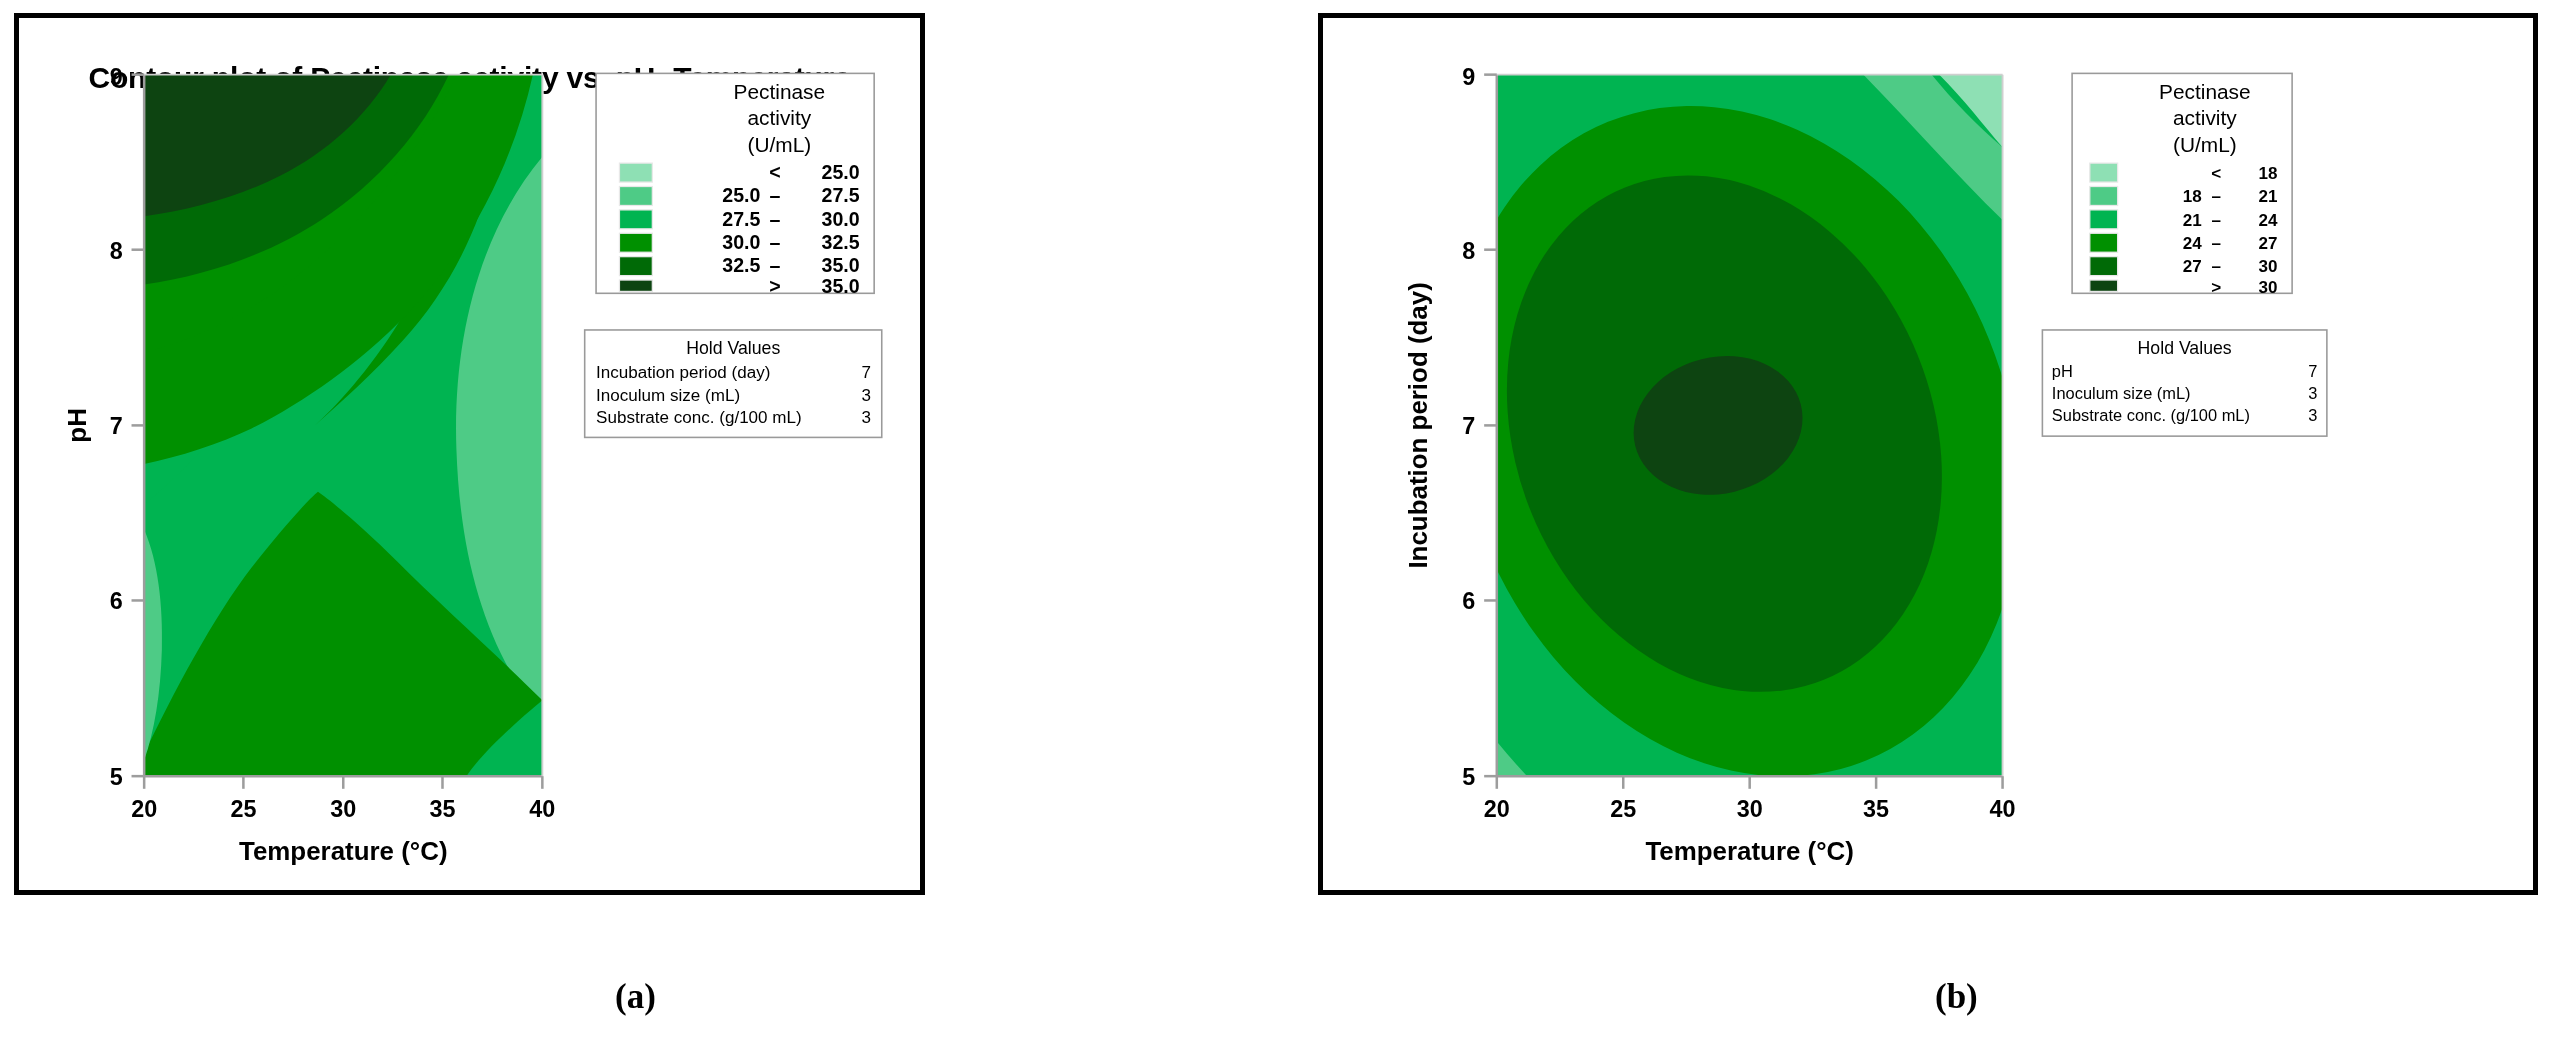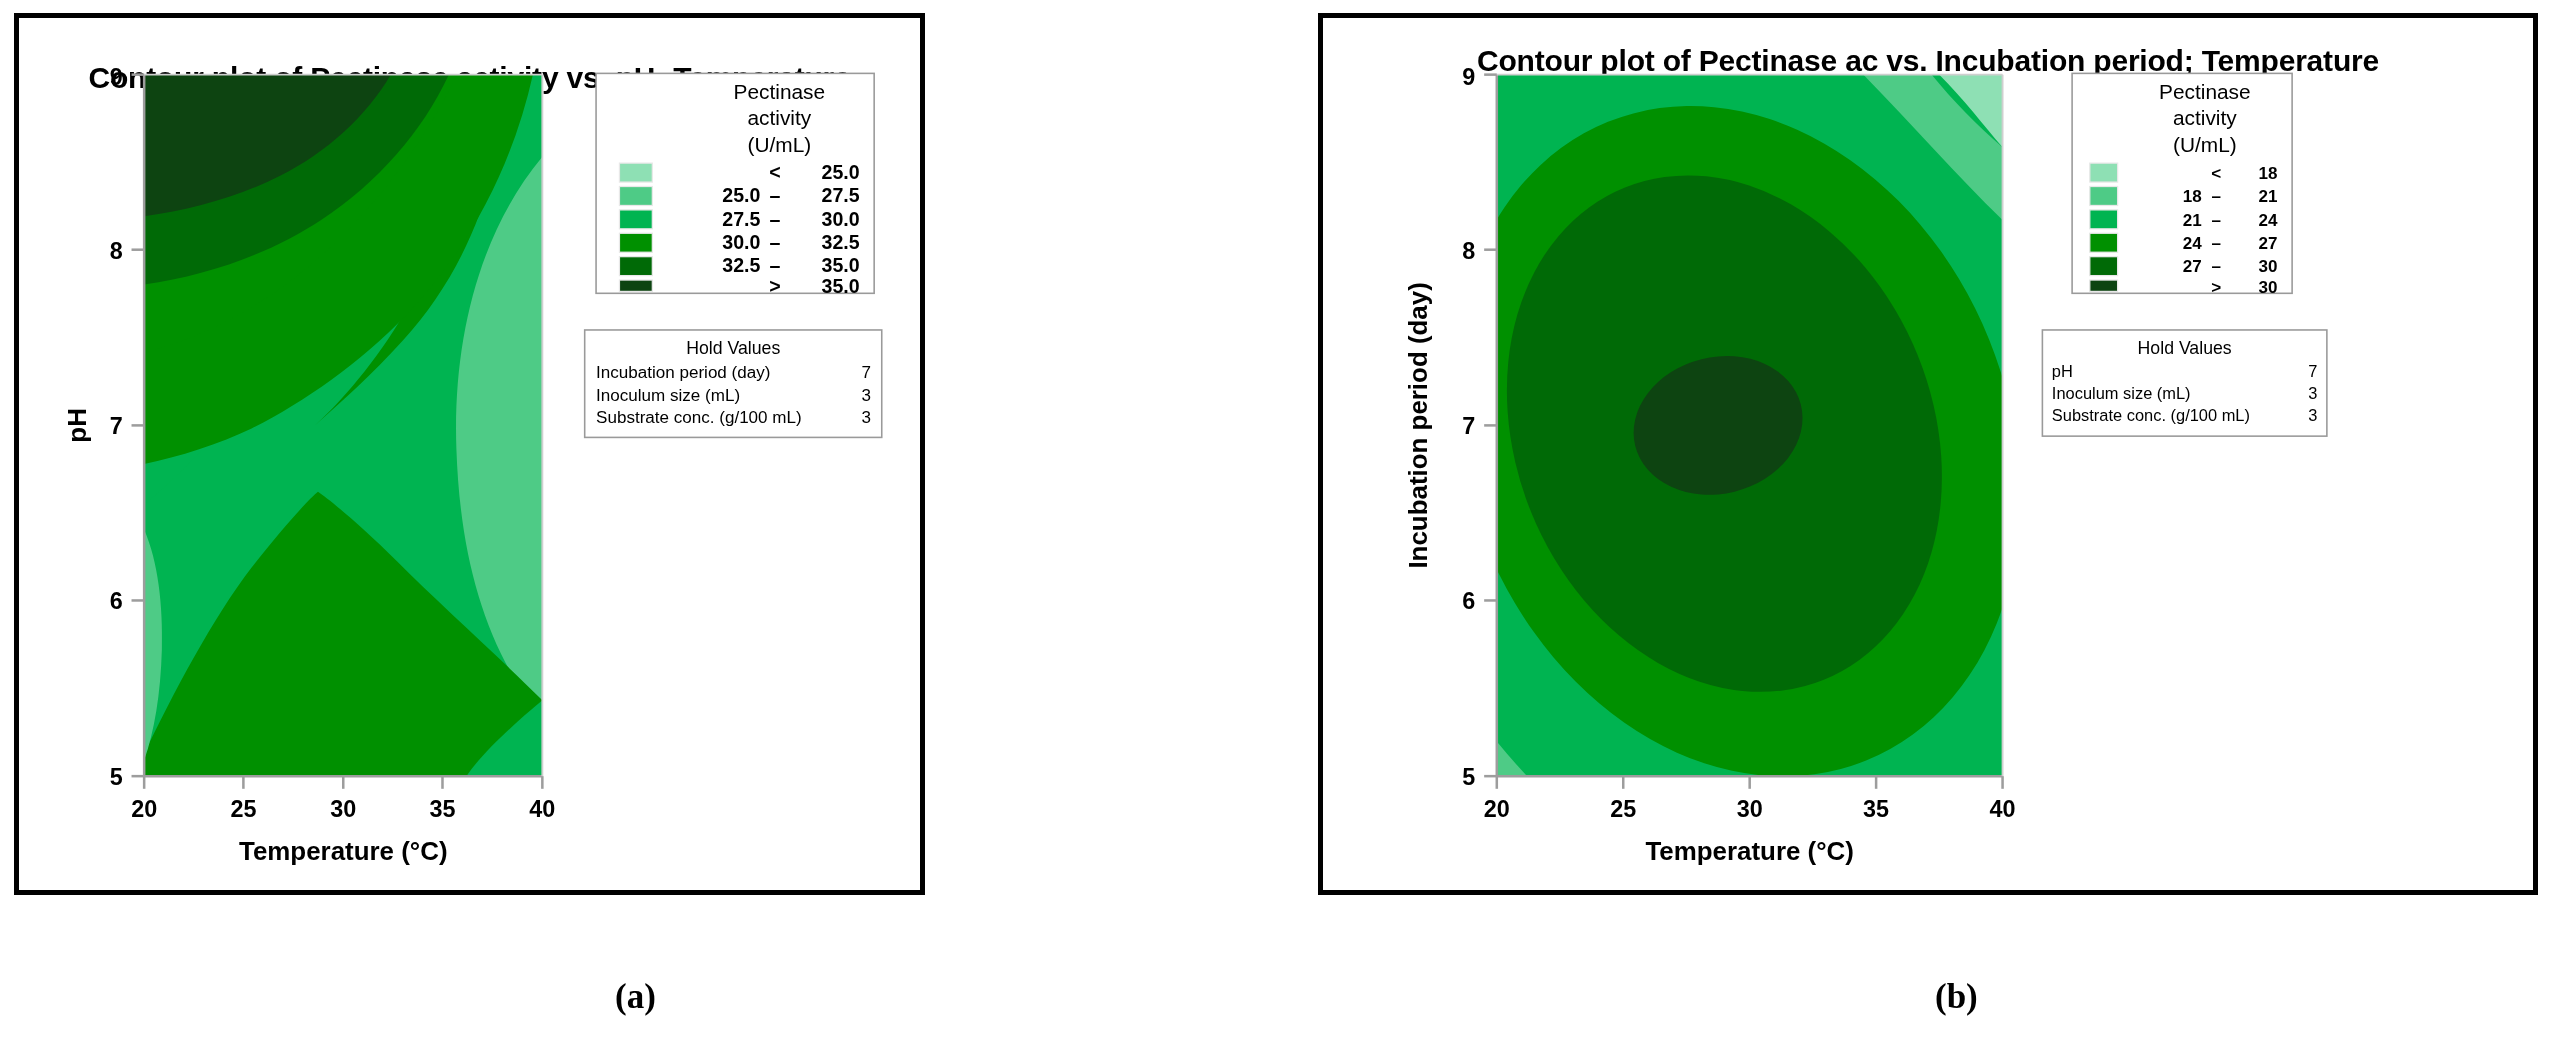--- a/index.html
+++ b/index.html
@@ -180,21 +180,20 @@
           <text class="holdtxt" x="1280" y="536" text-anchor="end">3</text>
           <text class="holdtxt" x="845" y="572">Substrate conc. (g/100 mL)</text>
           <text class="holdtxt" x="1280" y="572" text-anchor="end">3</text>
         </g>
       </svg>
     </div>
   </div>
 
   <div class="panel" id="panel-b">
 
-    <div class="chart-title" id="title-b">Contour plot of Pectinase ac vs. Incubation period; Temperature</div>
 
     <div class="plotwrap" id="plotwrap-b">
       <svg class="plotsvg" viewBox="0 0 1770 1250" preserveAspectRatio="none">
         <defs>
           <clipPath id="clipB">
               <rect x="180" y="20" width="800" height="1110"></rect>
             </clipPath>
         </defs>
 
         <g clip-path="url(#clipB)">

